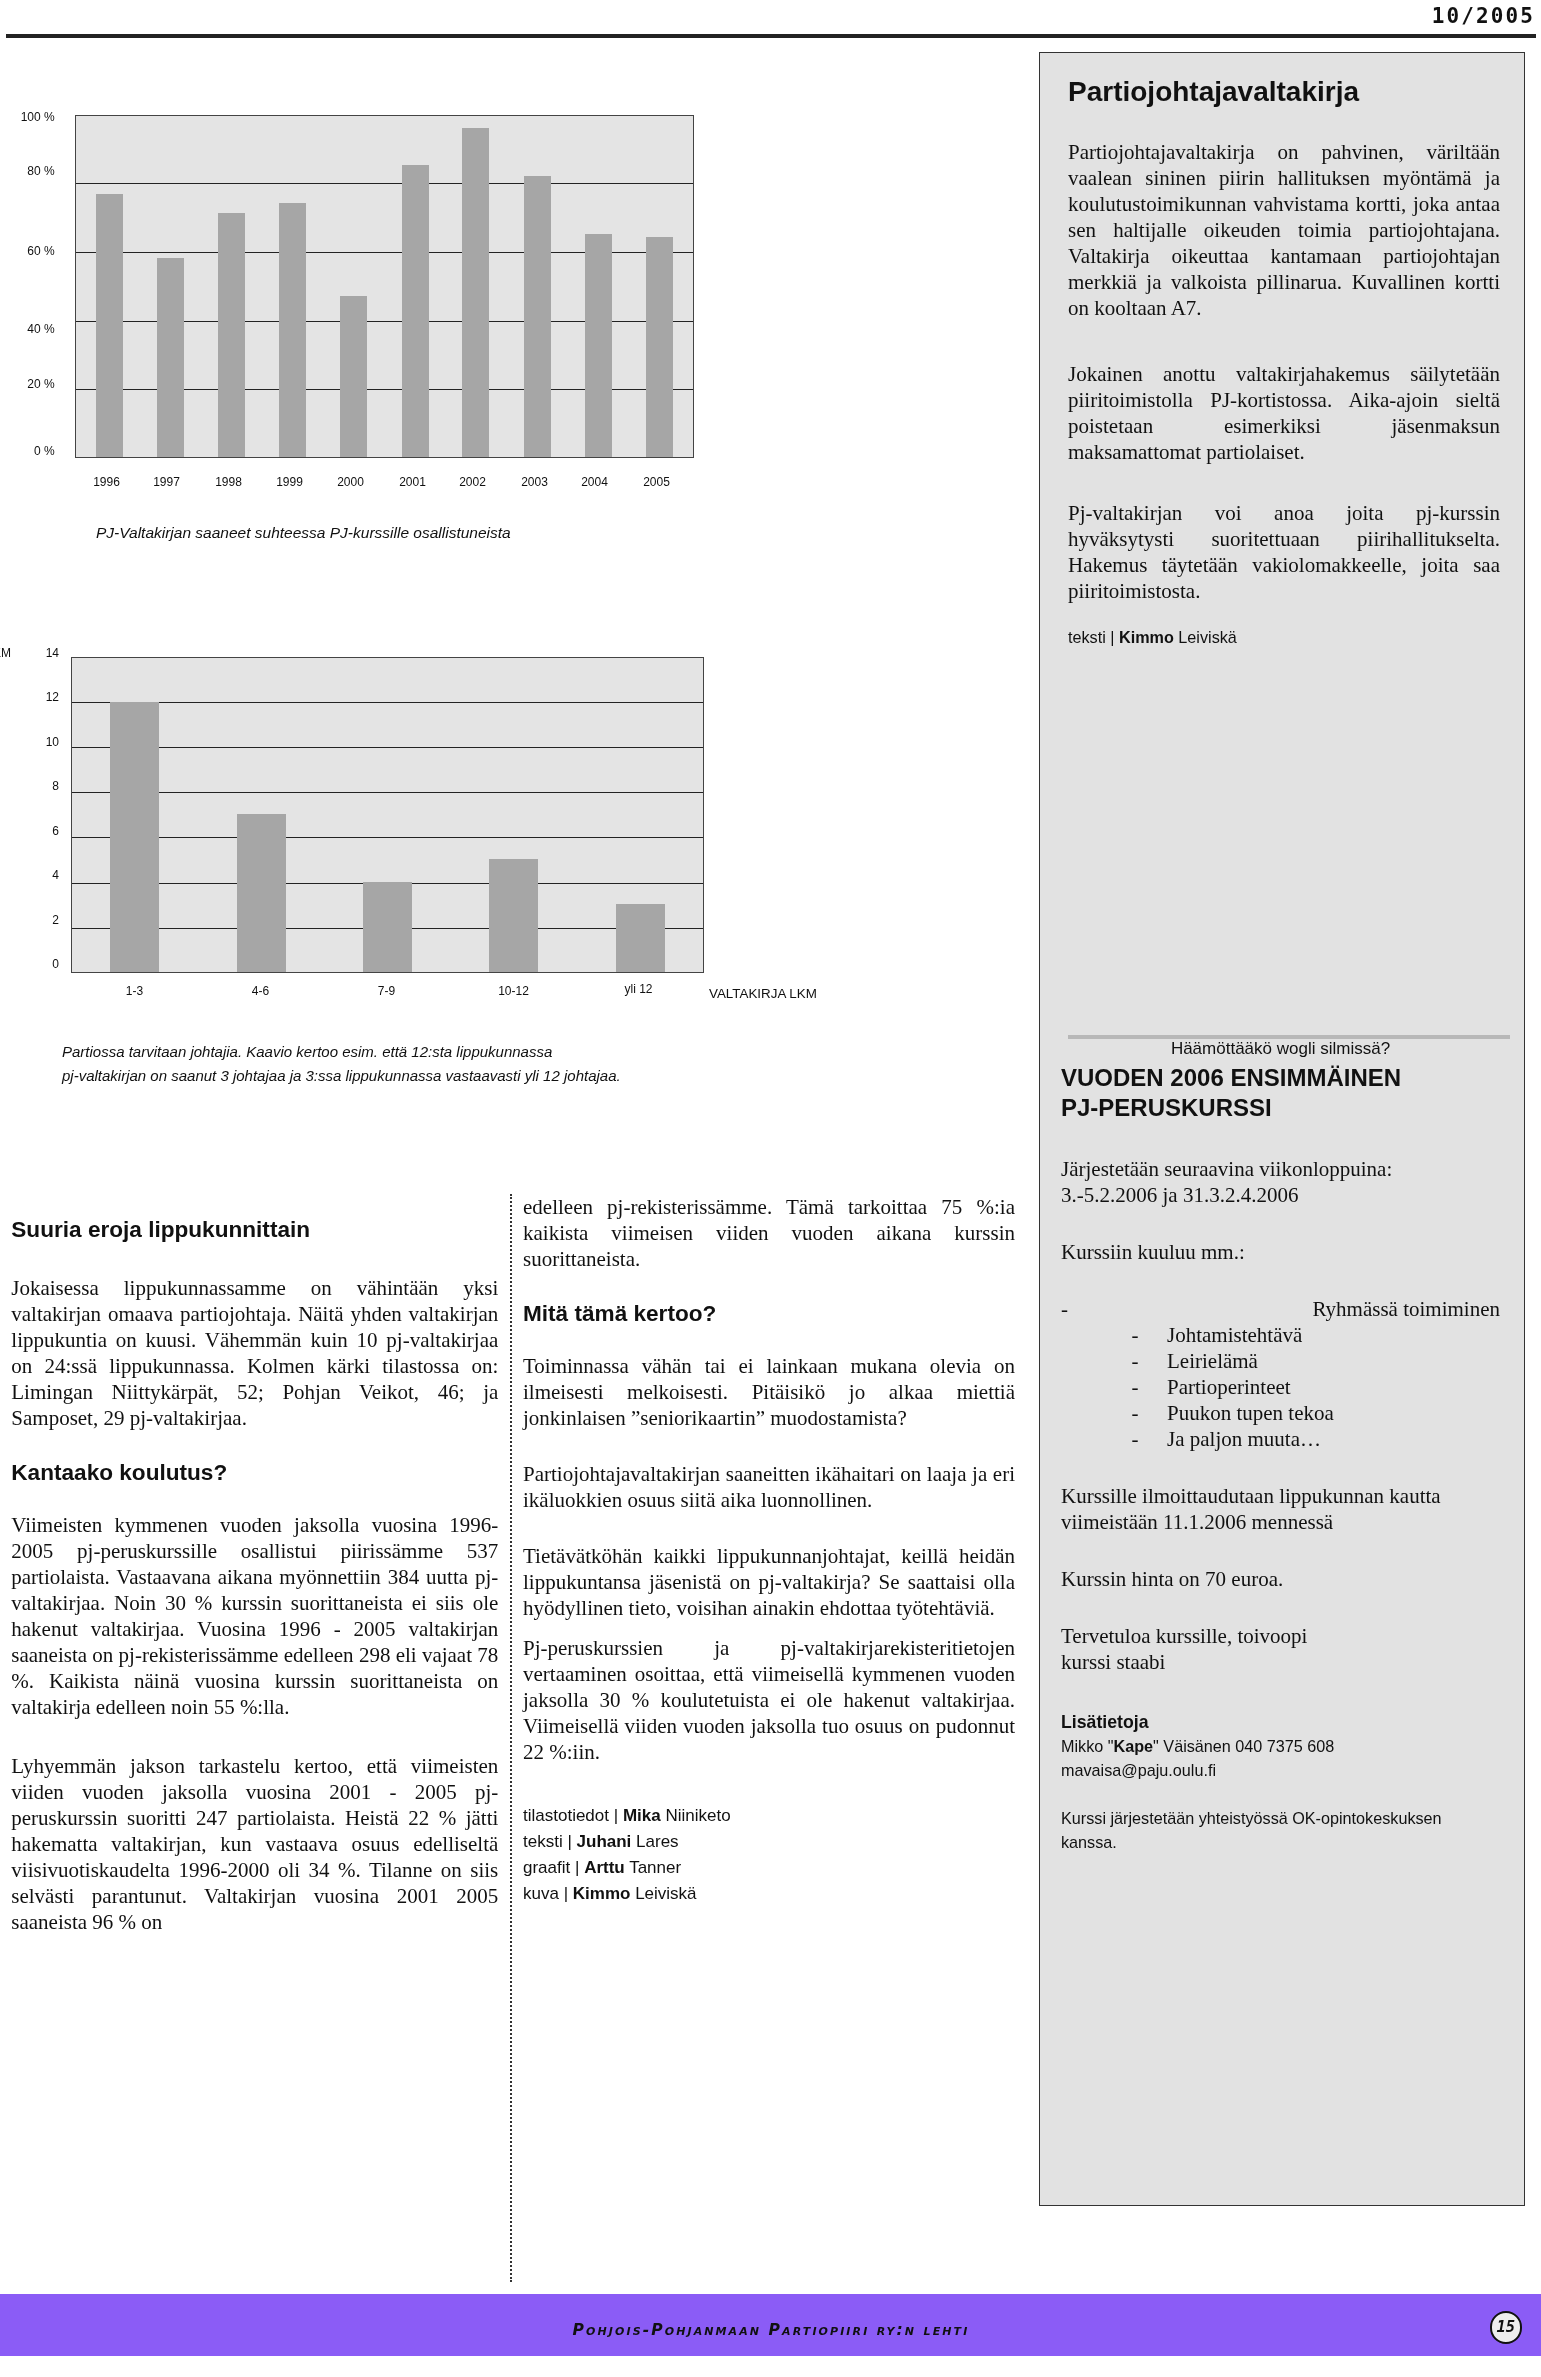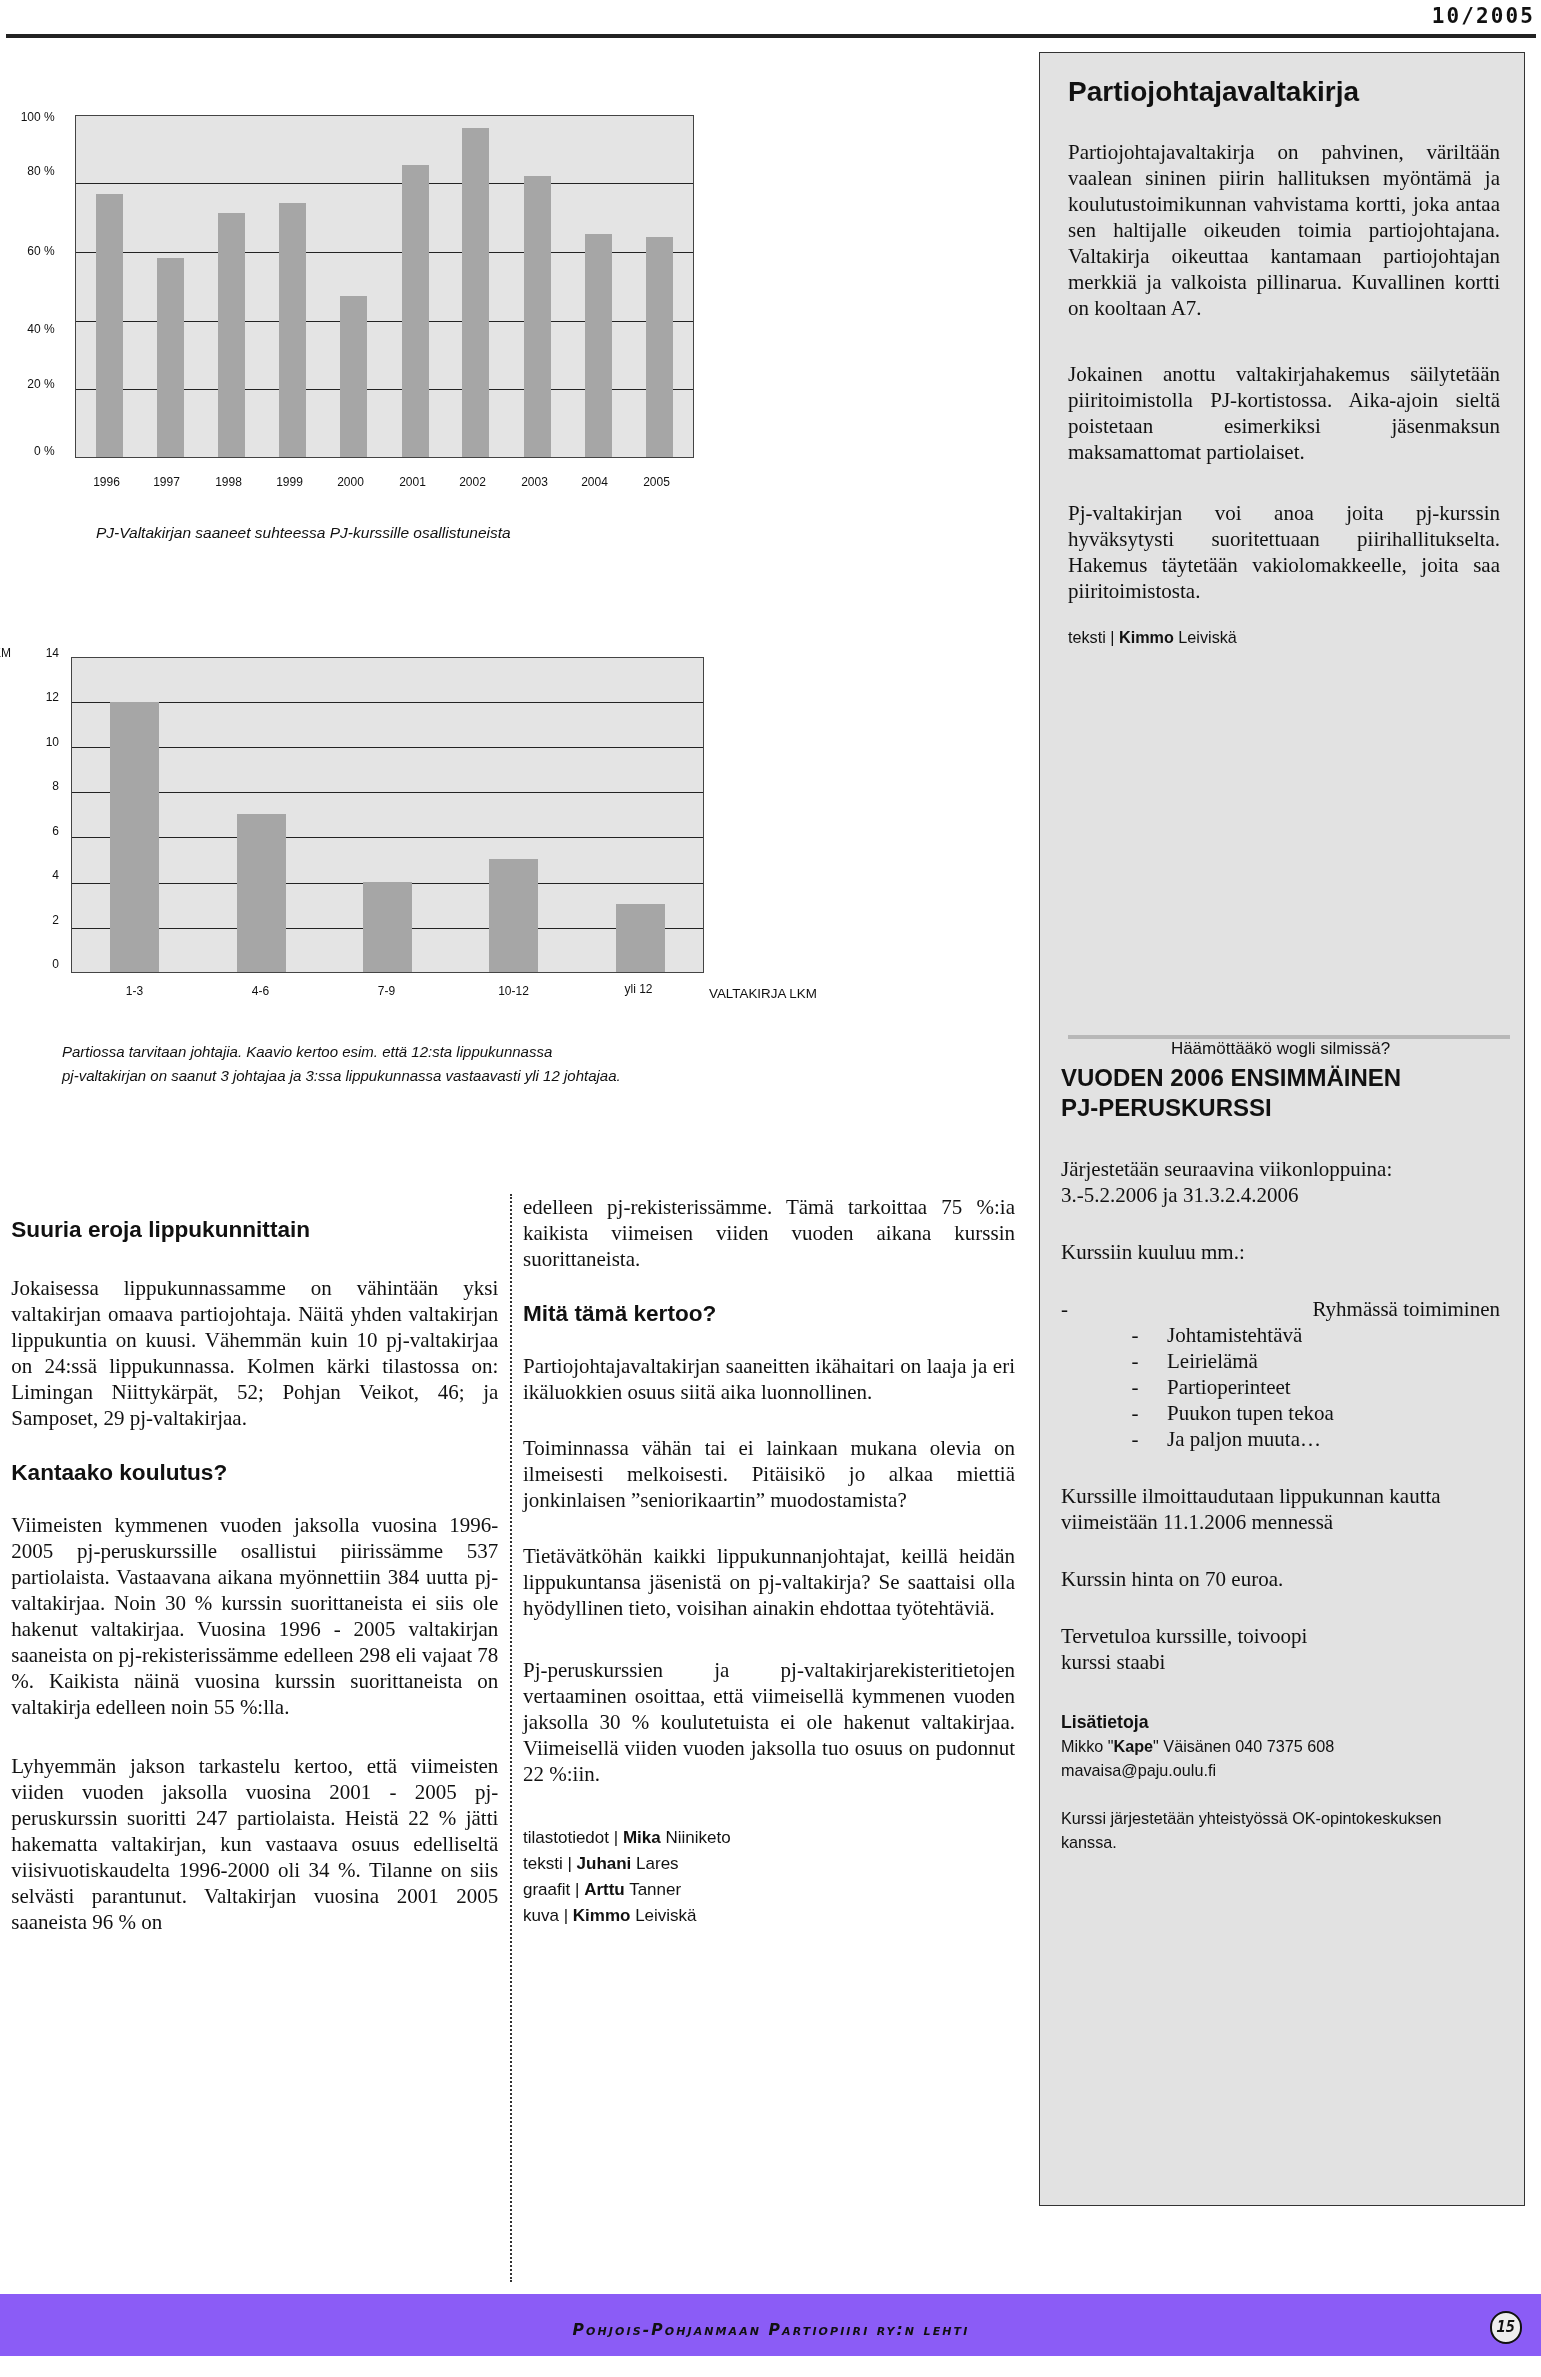--- a/index.html
+++ b/index.html
@@ -130,23 +130,23 @@
   <h2 style="margin-bottom:25.4px;">Kantaako koulutus?</h2>
   <p style="margin-bottom:32.5px;">Viimeisten kymmenen vuoden jaksolla vuosina 1996-2005 pj-peruskurssille osallistui piirissämme 537 partiolaista. Vastaavana aikana myönnettiin 384 uutta pj-valtakirjaa. Noin 30 % kurssin suorittaneista ei siis ole hakenut valtakirjaa. Vuosina 1996 - 2005 valtakirjan saaneista on pj-rekisterissämme edelleen 298 eli vajaat 78 %. Kaikista näinä vuosina kurssin suorittaneista on valtakirja edelleen noin 55 %:lla.</p>
   <p>Lyhyemmän jakson tarkastelu kertoo, että viimeisten viiden vuoden jaksolla vuosina 2001 - 2005 pj-peruskurssin suoritti 247 partiolaista. Heistä 22 % jätti hakematta valtakirjan, kun vastaava osuus edelliseltä viisivuotiskaudelta 1996-2000 oli 34 %. Tilanne on siis selvästi parantunut. Valtakirjan vuosina 2001 2005 saaneista 96 % on</p>
 </div>
 
 <div class="divider"></div>
 
 <div class="col" style="left:523px;top:1194px;width:492px;">
   <p style="margin-bottom:28px;">edelleen pj-rekisterissämme. Tämä tarkoittaa 75 %:ia kaikista viimeisen viiden vuoden aikana kurssin suorittaneista.</p>
   <h2 style="margin-bottom:25.4px;">Mitä tämä kertoo?</h2>
+  <p style="margin-bottom:30px;">Toiminnassa vähän tai ei lainkaan mukana olevia on ilmeisesti melkoisesti. Pitäisikö jo alkaa miettiä jonkinlaisen ”seniorikaartin” muodostamista?</p>
   <p style="margin-bottom:30px;">Partiojohtajavaltakirjan saaneitten ikähaitari on laaja ja eri ikäluokkien osuus siitä aika luonnollinen.</p>
-  <p style="margin-bottom:30px;">Toiminnassa vähän tai ei lainkaan mukana olevia on ilmeisesti melkoisesti. Pitäisikö jo alkaa miettiä jonkinlaisen ”seniorikaartin” muodostamista?</p>
-  <p style="margin-bottom:36px;">Tietävätköhän kaikki lippukunnanjohtajat, keillä heidän lippukuntansa jäsenistä on pj-valtakirja? Se saattaisi olla hyödyllinen tieto, voisihan ainakin ehdottaa työtehtäviä.</p>
+  <p style="margin-bottom:14px;">Tietävätköhän kaikki lippukunnanjohtajat, keillä heidän lippukuntansa jäsenistä on pj-valtakirja? Se saattaisi olla hyödyllinen tieto, voisihan ainakin ehdottaa työtehtäviä.</p>
   <p style="margin-bottom:38px;">Pj-peruskurssien ja pj-valtakirjarekisteritietojen vertaaminen osoittaa, että viimeisellä kymmenen vuoden jaksolla 30 % koulutetuista ei ole hakenut valtakirjaa. Viimeisellä viiden vuoden jaksolla tuo osuus on pudonnut 22 %:iin.</p>
   <div class="credits">
     <div><span>tilastotiedot |</span> <b>Mika</b> <span>Niiniketo</span></div>
     <div><span>teksti |</span> <b>Juhani</b> <span>Lares</span></div>
     <div><span>graafit |</span> <b>Arttu</b> <span>Tanner</span></div>
     <div><span>kuva |</span> <b>Kimmo</b> <span>Leiviskä</span></div>
   </div>
 </div>
 
 <div class="box">

